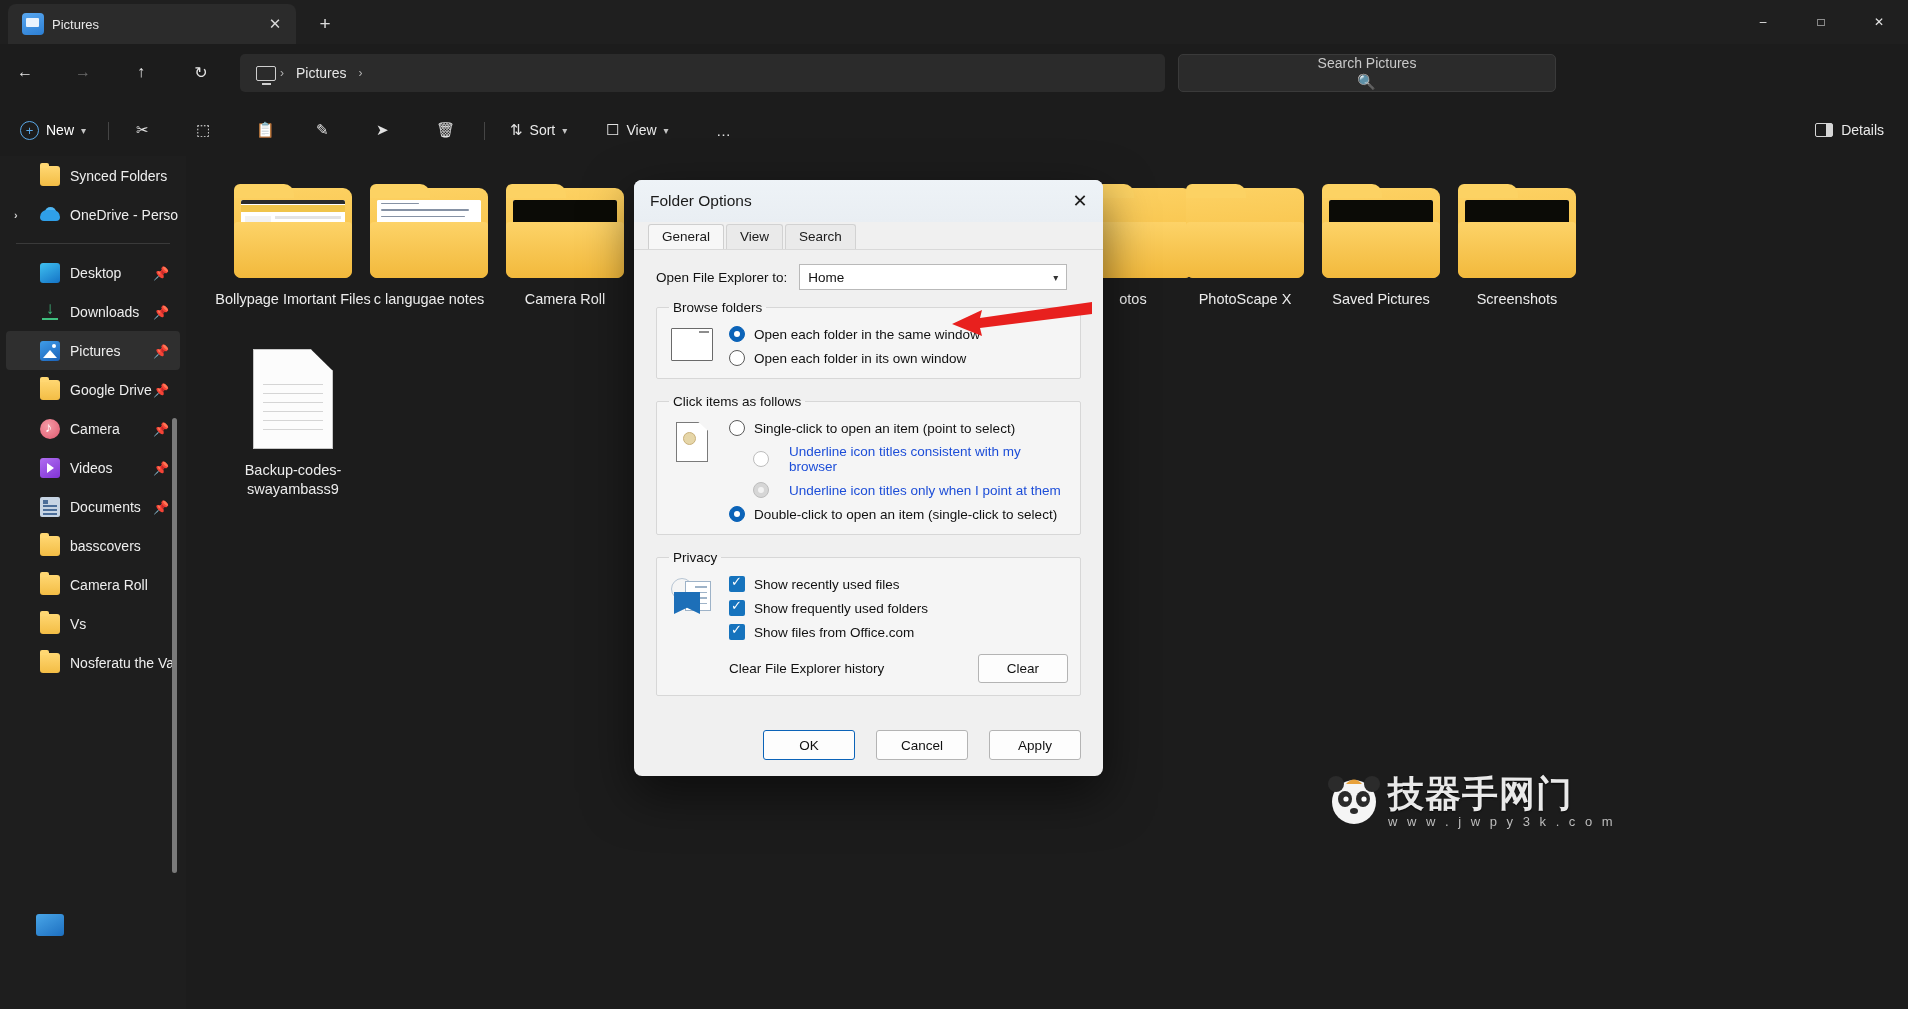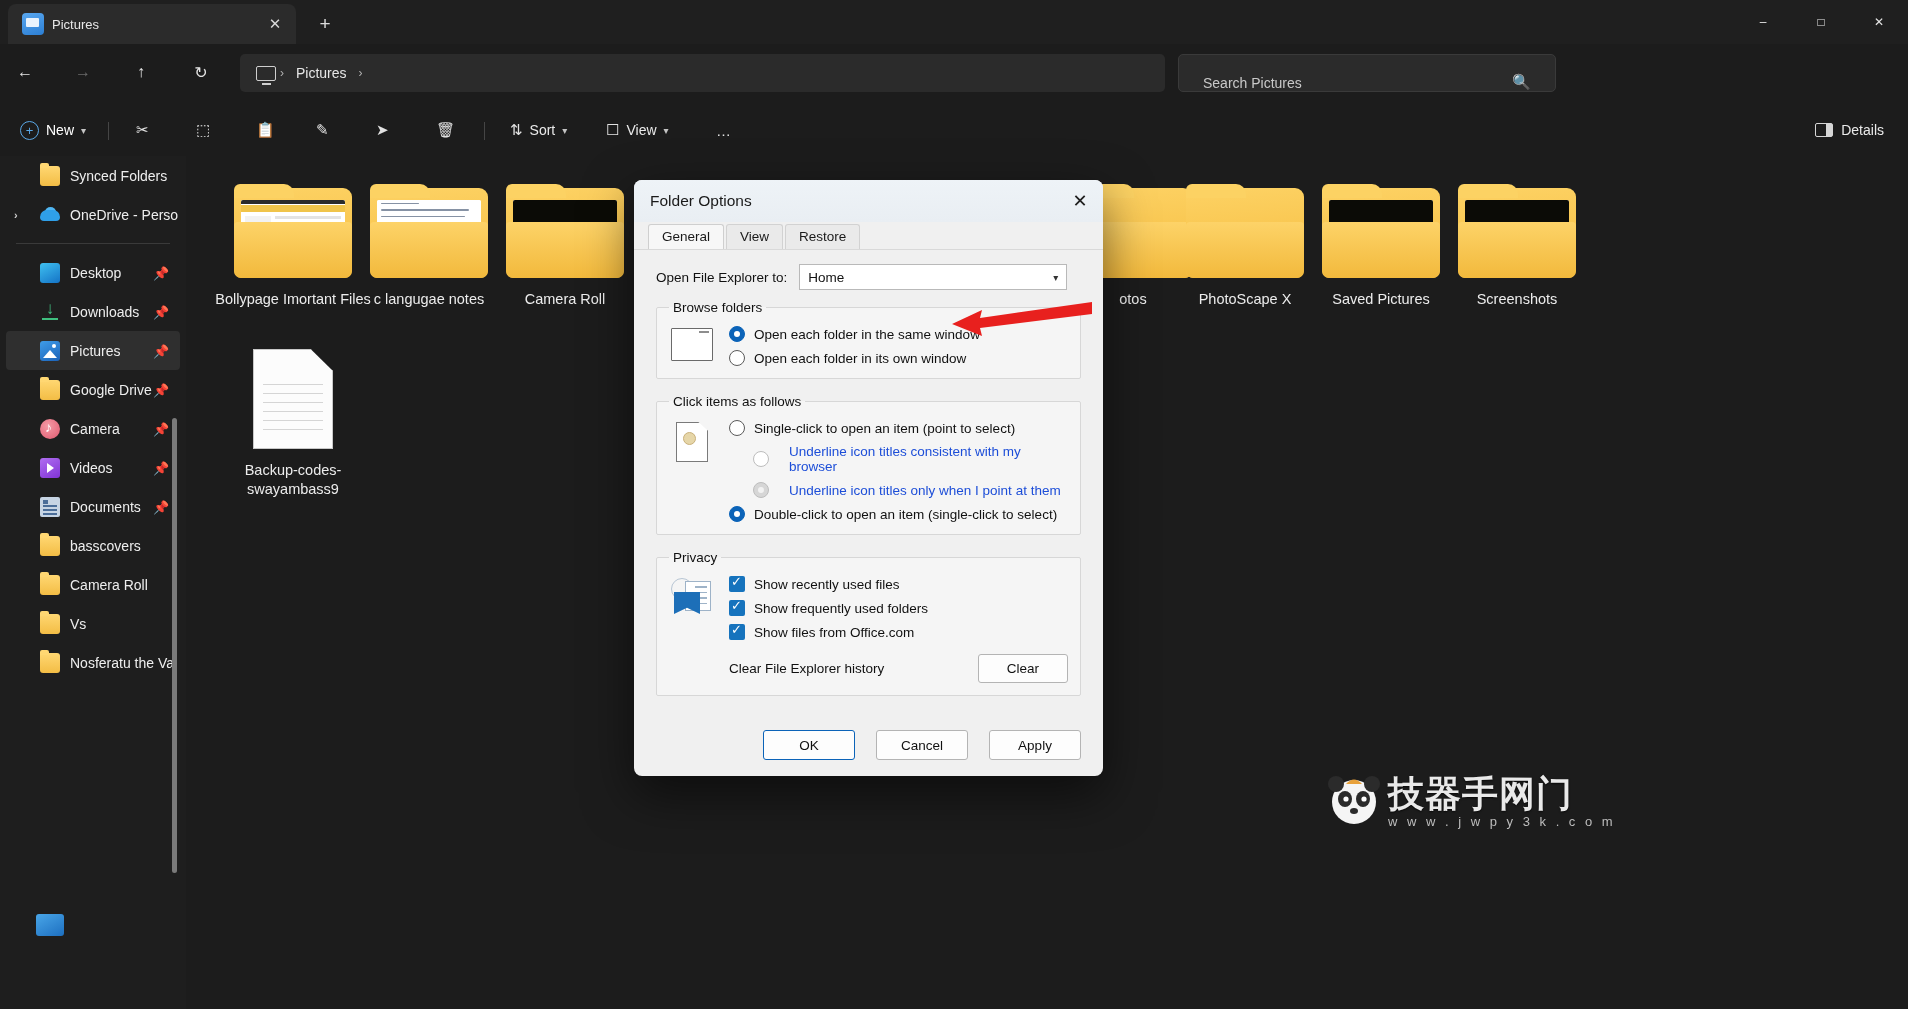--- a/index.html
+++ b/index.html
@@ -64,21 +64,21 @@
   .monitor-ic {
     width: 20px; height: 15px; border: 1.6px solid #cfcfcf; border-radius: 2px;
     margin-left: 6px; position: relative;
   }
   .monitor-ic::after {
     content:""; position:absolute; left:5px; bottom:-5px; width:9px; height:2px; background:#cfcfcf;
   }
   .searchbox {
     position: absolute; left: 1178px; top: 10px; width: 378px; height: 38px;
     background: #2b2b2b; border-radius: 5px; display: flex;
-    align-items: flex-end; padding: 0 24px; border: 1px solid #3a3a3a;
+    align-items: center; padding: 0 13px; border: 1px solid #3a3a3a; flex-direction: column;
   }
   .searchbox .ph { color: #c9c9c9; font-size: 14px; flex: 1; }
   .search-ic { color: #d6d6d6; font-size: 15px; }
 
   
   .cmdbar { position: absolute; left: 0; top: 104px; width: 1908px; height: 52px; }
   .cmd {
     position: absolute; top: 10px; height: 32px; display: flex; align-items: center;
     gap: 7px; padding: 0 10px; border-radius: 5px; color: #eaeaea; font-size: 14px;
   }
@@ -653,21 +653,21 @@
 
   <div class="dialog">
     <div class="dlg-title">
       <span>Folder Options</span>
       <div class="dlg-close">✕</div>
     </div>
 
     <div class="tabs" id="dlg-tabs">
         <div class="tab-item active">General</div>
         <div class="tab-item">View</div>
-        <div class="tab-item">Restore</div>
+        <div class="tab-item">Search</div>
       </div>
 
     <div class="dlg-body">
 
       <div class="row-open">
         <label>Open File Explorer to:</label>
         <div class="combo">
           <span class="cv">Home</span>
           <span class="cc">▾</span>
         </div>

